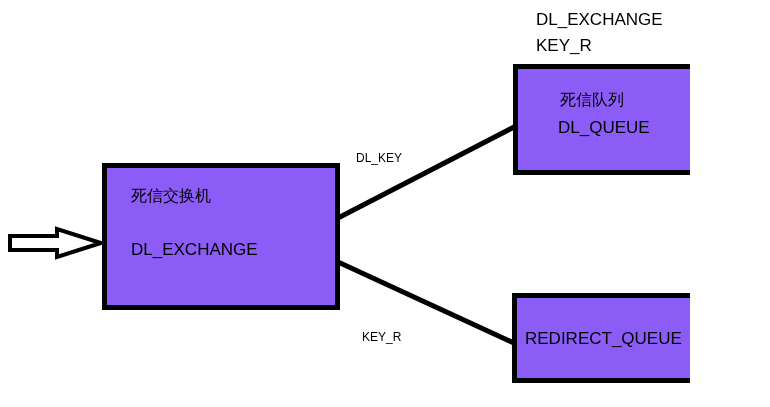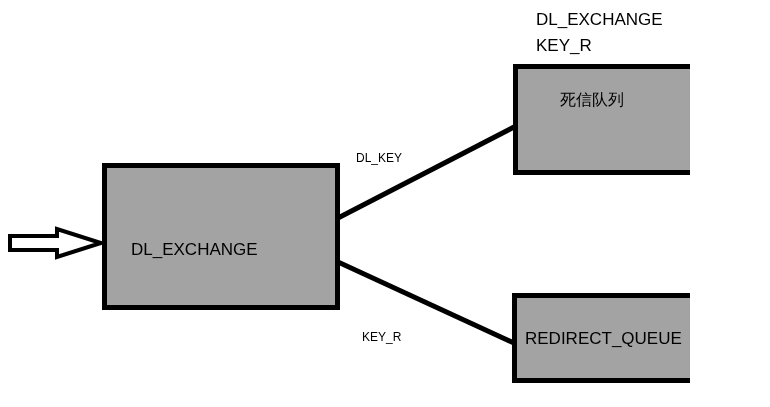--- a/index.html
+++ b/index.html
@@ -19,21 +19,21 @@
     position: absolute;
     left: 0;
     top: 0;
     width: 770px;
     height: 407px;
   }
   .node {
     position: absolute;
     box-sizing: border-box;
     border: 5px solid #000000;
-    background: #a3a3a3;
+    background: #8b5cf6;
   }
   .node-exchange { left: 102px; top: 163px; width: 238px; height: 147px; }
   .node-dl-queue { left: 513px; top: 64px;  width: 192px; height: 111px; }
   .node-redirect { left: 512px; top: 293px; width: 248px; height: 90px; }
   .node-text {
     position: absolute;
     color: #000000;
     font-size: 17px;
     line-height: 20px;
     white-space: nowrap;
@@ -72,25 +72,27 @@
     <line x1="338" y1="262" x2="516" y2="344" stroke="#000000" stroke-width="5"></line>
     <polygon points="10,236 57,236 57,229 101,243 57,257 57,250 10,250" fill="#ffffff" stroke="#000000" stroke-width="4" stroke-linejoin="miter"></polygon>
   </svg>
 
   <div class="top-annotation">
     <div>DL_EXCHANGE</div>
     <div>KEY_R</div>
   </div>
 
   <div class="node node-exchange">
+    <span class="node-text exchange-title">死信交换机</span>
     <span class="node-text exchange-name">DL_EXCHANGE</span>
   </div>
 
   <div class="node node-dl-queue">
     <span class="node-text dlq-title">死信队列</span>
+    <span class="node-text dlq-name">DL_QUEUE</span>
   </div>
 
   <div class="node node-redirect">
     <span class="node-text redirect-name">REDIRECT_QUEUE</span>
   </div>
 
   <div class="edge-label label-dl-key">DL_KEY</div>
 
   <div class="edge-label label-key-r">KEY_R</div>
 

